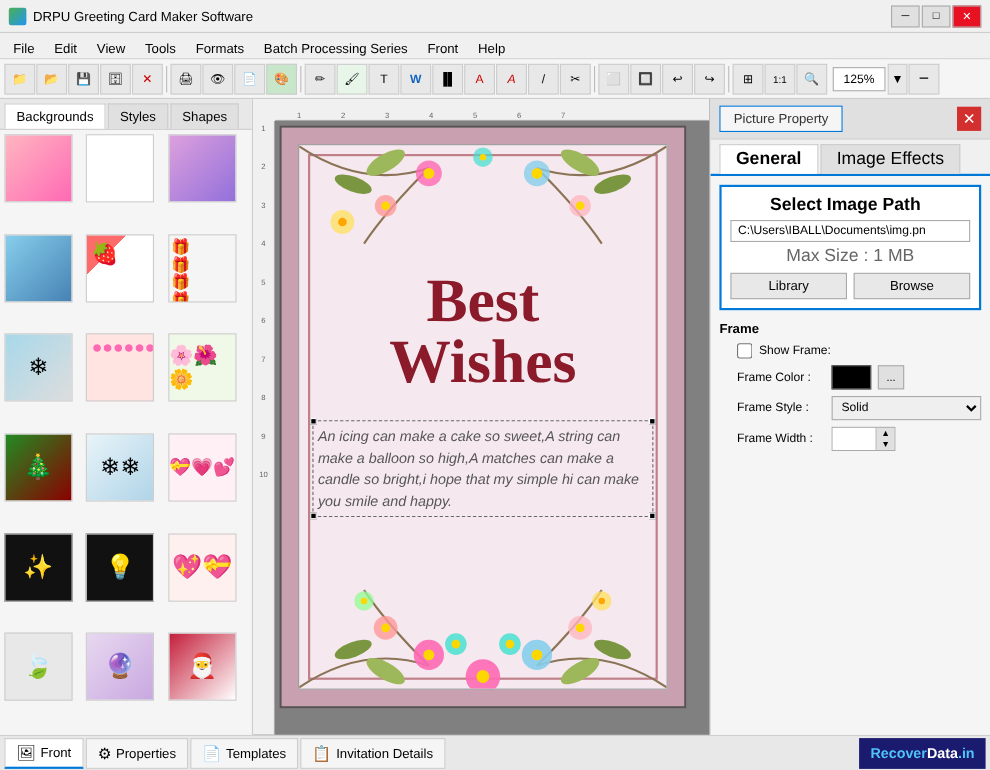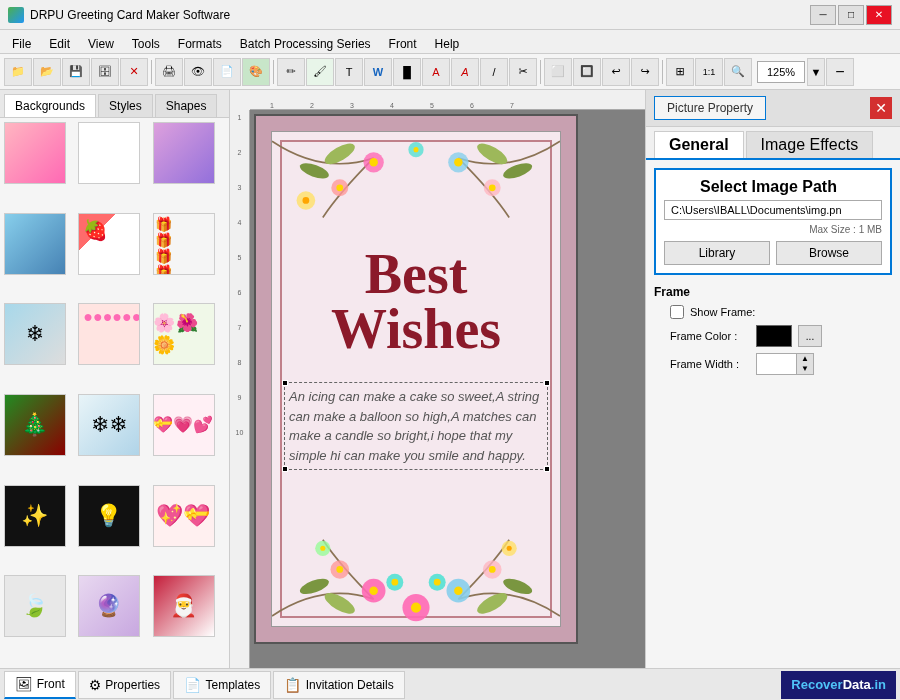--- a/index.html
+++ b/index.html
@@ -131,21 +131,21 @@
     .ruler-left {
       position: absolute; left: 0; top: 20px; bottom: 0; width: 20px;
       background: #f0f0f0; border-right: 1px solid #aaa;
     }
     .ruler-corner { position: absolute; top: 0; left: 0; width: 20px; height: 20px; background: #f0f0f0; }
 
     .card-canvas {
       position: absolute;
       top: 24px;
       left: 24px;
-      width: 324px;
+      width: 370px;
       height: 530px;
       background: #c8a0b0;
       border: 2px solid #555;
       overflow: hidden;
     }
     .card-inner {
       position: absolute;
       top: 15px; left: 15px; right: 15px; bottom: 15px;
       background: #f5e8ee;
       border: 1px solid #999;
@@ -240,21 +240,21 @@
     }
     .image-path-label { font-size: 16px; margin-bottom: 4px; font-weight: bold; margin-left: 36px; }
     .image-path-input {
       width: 100%;
       border: 1px solid #aaa;
       padding: 3px 6px;
       font-size: 11px;
       margin-bottom: 4px;
       background: white;
     }
-    .image-path-maxsize { font-size: 10px; color: #666; text-align: right; margin-bottom: 6px; }
+    .image-path-maxsize { font-size: 16px; color: #666; text-align: center; margin-bottom: 6px; }
     .image-path-buttons { display: flex; gap: 6px; }
     .img-btn {
       flex: 1; padding: 4px; border: 1px solid #aaa; background: #e8e8e8;
       cursor: pointer; font-size: 12px; text-align: center;
     }
 
     
     .frame-section { margin-top: 8px; }
     .frame-title { font-weight: bold; font-size: 12px; margin-bottom: 6px; }
     .frame-row { display: flex; align-items: center; margin-bottom: 6px; gap: 6px; padding-left: 16px; }
@@ -571,20 +571,28 @@
           <input type="checkbox" class="frame-checkbox" style="">
           <label>Show Frame:</label>
         </div>
 
         <div class="frame-row">
           <label>Frame Color :</label>
           <div class="color-swatch"></div>
           <button class="browse-dots">...</button>
         </div>
 
+        <div class="frame-row">
+          <label>Frame Style :</label>
+          <select class="frame-select">
+            <option>Solid</option>
+            <option>Dashed</option>
+            <option>Dotted</option>
+          </select>
+        </div>
 
         <div class="frame-row">
           <label>Frame Width :</label>
           <div class="frame-spinner">
             <input class="spinner-val" type="text" style="">
             <div class="spinner-btns">
               <button class="spin-btn">▲</button>
               <button class="spin-btn">▼</button>
             </div>
           </div>

